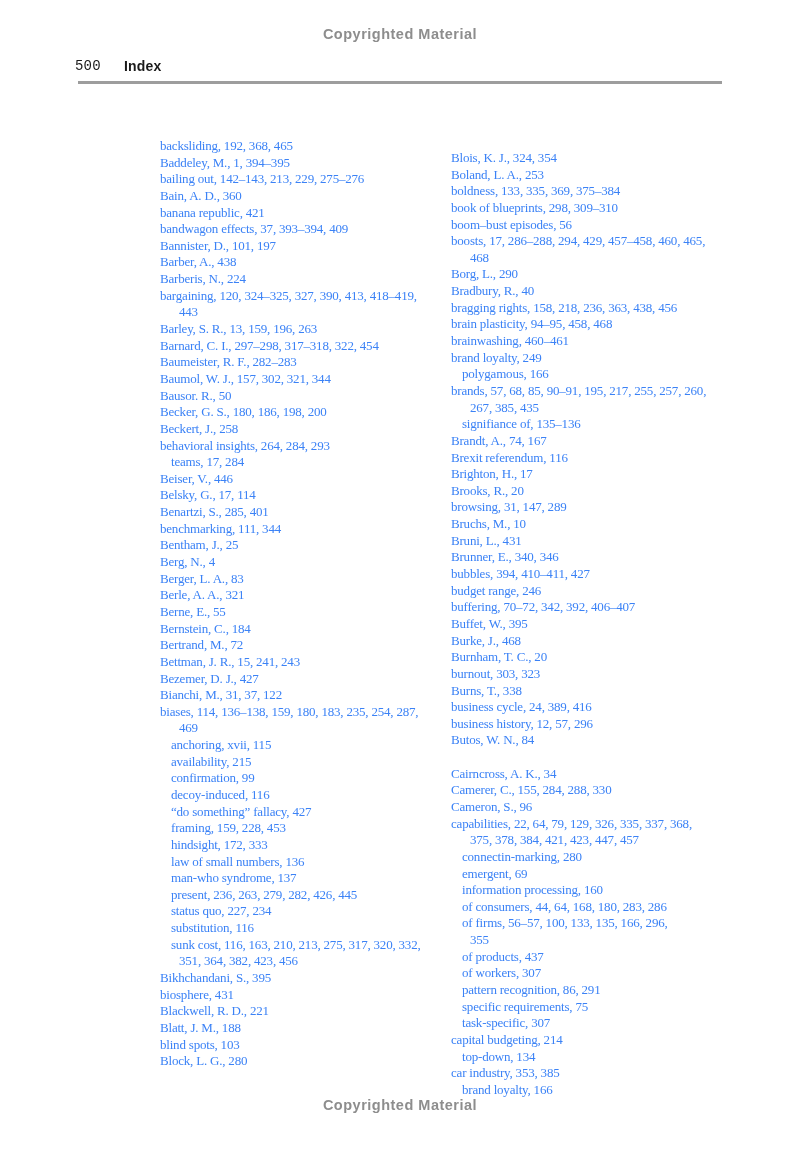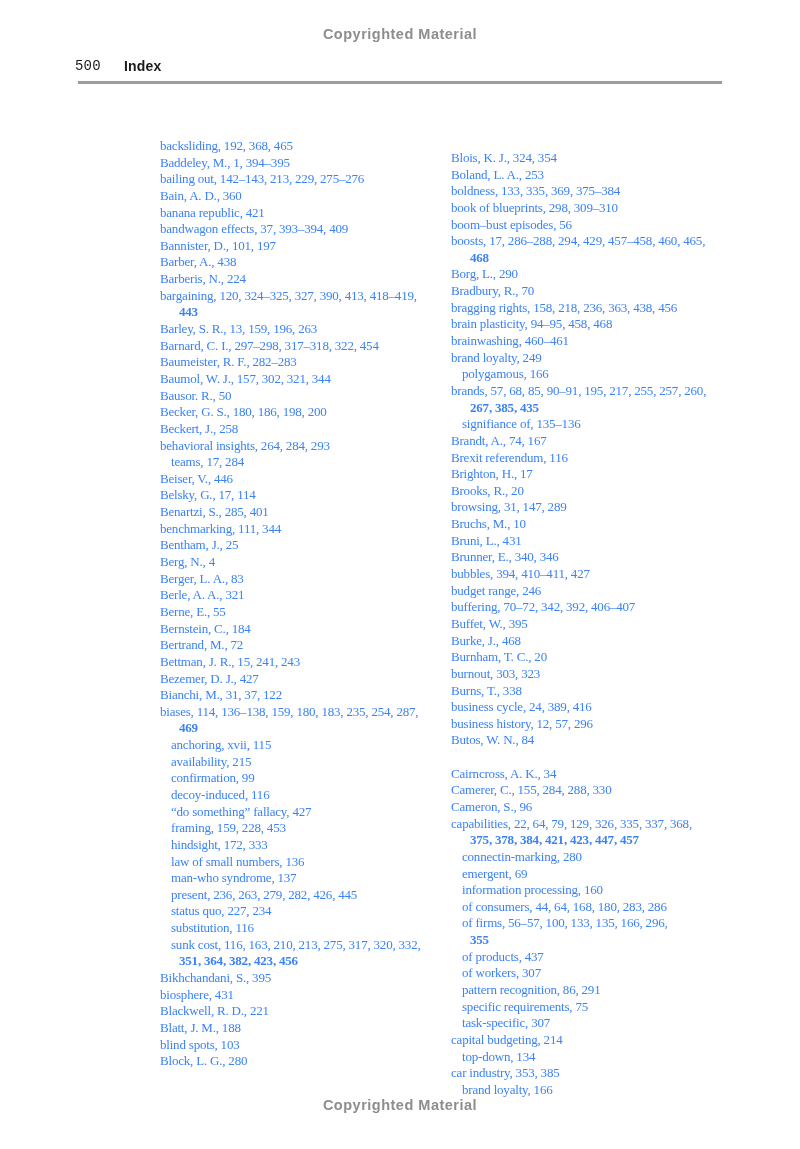--- a/index.html
+++ b/index.html
@@ -31,21 +31,21 @@
   .col {
     position:absolute; top:138px;
     font-family:"Liberation Serif", serif;
     font-size:13px; letter-spacing:-0.2px; line-height:16.65px;
     color:#3b82f6; white-space:nowrap;
   }
   .col.left  { left:160px; }
   .col.right { left:451px;margin-top:12px; }
   .line { height:16.65px; }
   .line.i1 { padding-left:11px; }
-  .line.i2 { padding-left:19px;font-weight:bold; }
+  .line.i2 { padding-left:19px; }
 </style>
 </head>
 <body>
 
 <div class="page">
   <div class="copyright top">Copyrighted Material</div>
 
   <div class="page-number">500</div>
   <div class="section-title">Index</div>
   <div class="header-rule"></div>
@@ -110,21 +110,21 @@
     </div>
   <div class="col right">
       <div class="line i0">Blois, K. J., 324, 354</div>
       <div class="line i0">Boland, L. A., 253</div>
       <div class="line i0">boldness, 133, 335, 369, 375–384</div>
       <div class="line i0">book of blueprints, 298, 309–310</div>
       <div class="line i0">boom–bust episodes, 56</div>
       <div class="line i0">boosts, 17, 286–288, 294, 429, 457–458, 460, 465,</div>
       <div class="line i2">468</div>
       <div class="line i0">Borg, L., 290</div>
-      <div class="line i0">Bradbury, R., 70</div>
+      <div class="line i0">Bradbury, R., 40</div>
       <div class="line i0">bragging rights, 158, 218, 236, 363, 438, 456</div>
       <div class="line i0">brain plasticity, 94–95, 458, 468</div>
       <div class="line i0">brainwashing, 460–461</div>
       <div class="line i0">brand loyalty, 249</div>
       <div class="line i1">polygamous, 166</div>
       <div class="line i0">brands, 57, 68, 85, 90–91, 195, 217, 255, 257, 260,</div>
       <div class="line i2">267, 385, 435</div>
       <div class="line i1">signifiance of, 135–136</div>
       <div class="line i0">Brandt, A., 74, 167</div>
       <div class="line i0">Brexit referendum, 116</div>

